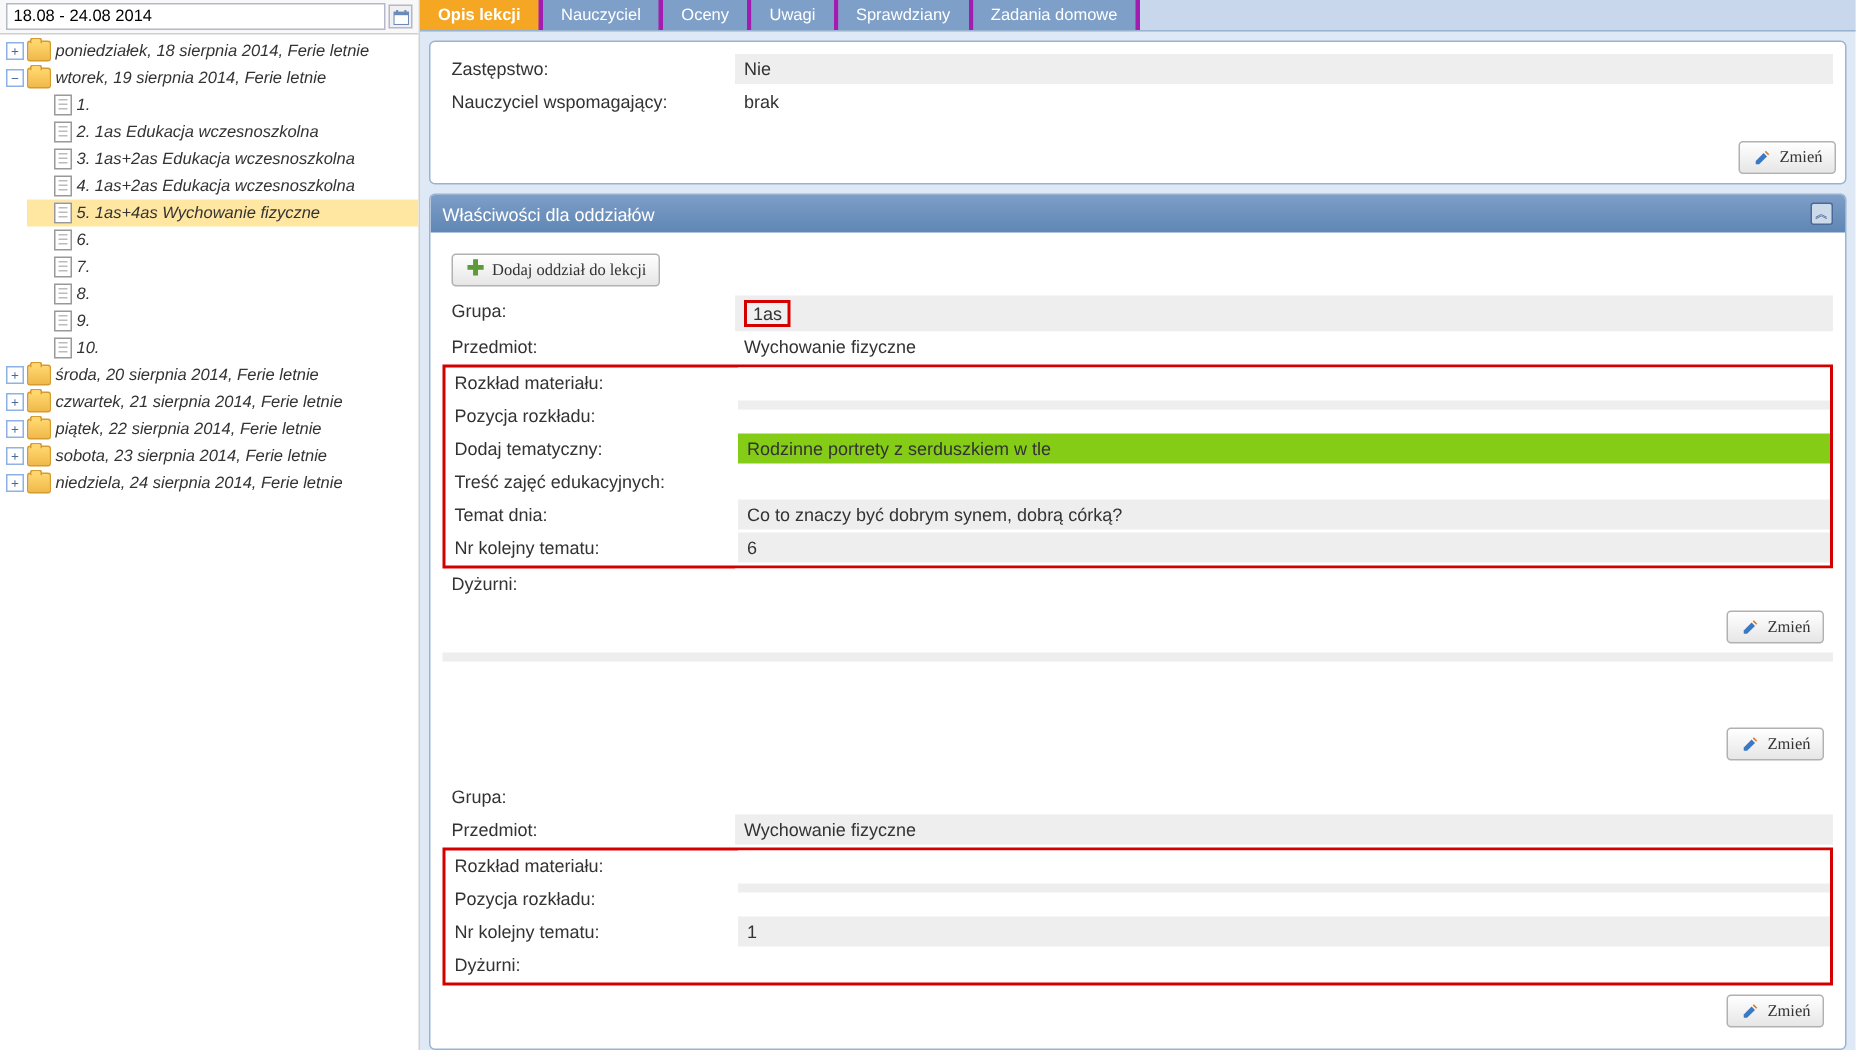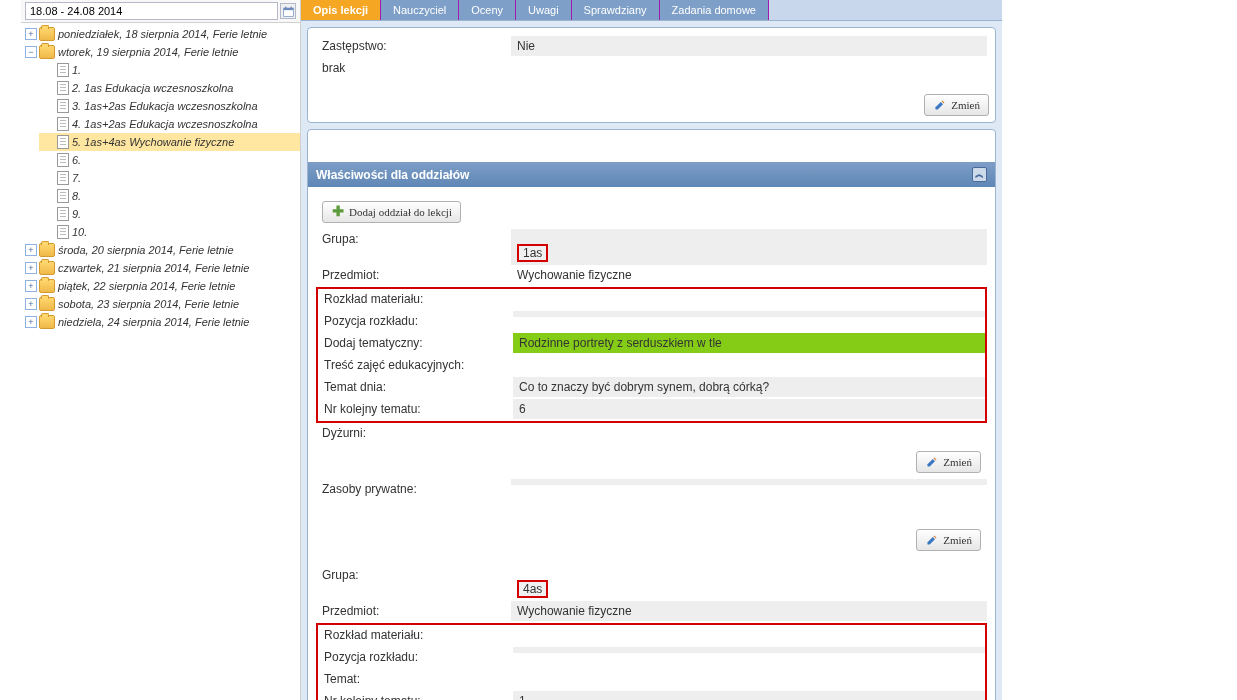--- a/index.html
+++ b/index.html
@@ -1,52 +1,52 @@
 <!DOCTYPE html>
 <html><head>
 <meta charset="utf-8">
 <style>
 * { box-sizing: border-box; margin: 0; padding: 0; }
 body { font-family: Tahoma, Arial, sans-serif; font-size: 11px; color: #333; background: #fff; }
-.container { display: flex; width: 1002px; height: 700px; overflow: hidden; padding-left: 21px; }
+.container { display: flex; width: 1237px; height: 700px; overflow: hidden; }
 .sidebar { width: 280px; flex-shrink: 0; background: #fff; border-right: 1px solid #d0d0d0; overflow-y: auto; }
 .date-range { display: flex; align-items: center; padding: 2px 4px; border-bottom: 1px solid #d0d0d0; background: #f8f8f8; }
 .date-range input { flex: 1; font-size: 11px; border: 1px solid #b5b8c8; padding: 2px 4px; font-family: inherit; }
 .date-range .cal-icon { width: 16px; height: 16px; margin-left: 2px; cursor: pointer; display: flex; align-items: center; justify-content: center; border: 1px solid #b5b8c8; background: #f0f0f0; }
 .tree { padding: 2px 0; }
 .tree-node { display: flex; align-items: center; padding: 2px 4px; cursor: pointer; white-space: nowrap; }
 .tree-node.selected { background: #ffe7a2; }
 .tree-toggle { width: 12px; height: 12px; margin-right: 2px; display: inline-flex; align-items: center; justify-content: center; border: 1px solid #8db2e3; background: #fff; font-size: 9px; line-height: 1; color: #4a6a9a; cursor: pointer; }
 .tree-toggle.empty { border: none; background: none; }
 .tree-icon { width: 16px; height: 14px; margin-right: 3px; display: inline-block; }
 .folder-icon { background: linear-gradient(#ffd76e, #f0b94a); border: 1px solid #d69b2e; border-radius: 2px; position: relative; }
 .folder-icon::before { content: ""; position: absolute; top: -3px; left: 1px; width: 6px; height: 3px; background: #ffd76e; border: 1px solid #d69b2e; border-bottom: none; border-radius: 2px 2px 0 0; }
 .page-icon { width: 12px; height: 14px; background: #fff; border: 1px solid #999; position: relative; }
 .page-icon::before { content: ""; position: absolute; top: 2px; left: 2px; right: 2px; height: 1px; background: #bbb; box-shadow: 0 3px 0 #bbb, 0 6px 0 #bbb; }
 .tree-label { font-size: 11px; font-style: italic; }
 .tree-children { padding-left: 18px; }
 .main { flex: 1; background: #dfe8f5; overflow-y: auto; padding: 0; }
 .tabs { display: flex; background: #c9d7ec; padding: 0; border-bottom: 1px solid #99b4d1; }
-.tab { padding: 4px 12px; font-size: 11px; color: #fff; background: #7e9fc7; border-right: 1px solid #a21caf; cursor: pointer; }
+.tab { padding: 4px 12px; font-size: 11px; color: #fff; background: #7e9fc7; border-right: 3px solid #a21caf; cursor: pointer; }
 .tab.active { background: #f5a623; color: #fff; font-weight: bold; }
 .panel { margin: 6px; background: #fff; border: 1px solid #99b4d1; border-radius: 4px; overflow: hidden; }
 .panel-body { padding: 8px; }
 .form-row { display: flex; align-items: flex-start; min-height: 22px; font-size: 12px; }
 .form-row:nth-child(even) .form-val { background: #f0f0f0; }
 .form-row .form-label { width: 195px; padding: 3px 6px; }
 .form-row .form-val { flex: 1; padding: 3px 6px; }
-.panel-header { background: linear-gradient(#7d9ec7, #5f86b5); color: #fff; font-size: 12px; font-weight: bold; padding: 5px 8px; display: flex; align-items: center; justify-content: space-between; margin-top: 32px; }
+.panel-header { background: linear-gradient(#7d9ec7, #5f86b5); color: #fff; font-size: 12px; font-weight: normal; padding: 5px 8px; display: flex; align-items: center; justify-content: space-between; }
 .collapse-icon { width: 15px; height: 15px; background: #cddaea; border: 1px solid #4a6a9a; border-radius: 2px; display: flex; align-items: center; justify-content: center; font-size: 9px; color: #4a6a9a; cursor: pointer; }
 .btn-row { display: flex; justify-content: flex-end; padding: 6px; }
 .btn-row.left { justify-content: flex-start; }
 .btn { display: inline-flex; align-items: center; padding: 3px 8px; background: linear-gradient(#fff, #e6e6e6); border: 1px solid #b1b1b1; border-radius: 3px; font-size: 11px; cursor: pointer; color: #333; font-family: Liberation Serif, serif; }
 .btn .btn-icon { width: 14px; height: 14px; margin-right: 4px; display: inline-flex; align-items: center; justify-content: center; }
 .pencil-icon svg { width: 12px; height: 12px; }
 .plus-icon { color: #5c9a3b; font-size: 14px; font-weight: bold; line-height: 1; }
-.hl-red { border: 2px solid #d40000; display: inline-block; padding: 0 4px; background: #f0f0f0; margin-top: 12px; }
+.hl-red { border: 2px solid #d40000; display: inline-block; padding: 0 4px; background: #f0f0f0; }
 .hl-red-block { border: 2px solid #d40000; }
 .section-gap { height: 8px; }
 .striped .form-row:nth-child(odd) .form-val { background: #eeeeee; }
 .striped .form-row:nth-child(even) .form-val { background: #ffffff; }
 </style>
 </head>
 <body>
 
 <div class="container">
   <div class="sidebar">
@@ -162,20 +162,21 @@
       <div class="tab">Zadania domowe</div>
     </div>
 
     <div class="panel">
       <div class="panel-body striped">
         <div class="form-row">
             <div class="form-label">Zastępstwo:</div>
             <div class="form-val">Nie</div>
           </div>
         <div class="form-row">
+            <div class="form-label">Nauczyciel wspomagający:</div>
             <div class="form-val">brak</div>
           </div>
       </div>
       <div class="btn-row">
         <button class="btn">
             <span class="btn-icon pencil-icon">
               <svg viewBox="0 0 16 16">
                 <path d="M2 11l7-7 3 3-7 7H2v-3z" fill="#3b78c4"></path>
                 <path d="M10 3l1-1 3 3-1 1-3-3z" fill="#d87a2a"></path>
               </svg>
@@ -245,21 +246,20 @@
                   <path d="M2 11l7-7 3 3-7 7H2v-3z" fill="#3b78c4"></path>
                   <path d="M10 3l1-1 3 3-1 1-3-3z" fill="#d87a2a"></path>
                 </svg>
               </span>
               <span>Zmień</span>
             </button>
         </div>
 
         <div class="striped">
           <div class="form-row">
-              <div class="form-label">Zasoby prywatne:</div>
               <div class="form-val"></div>
             </div>
           <div class="form-row">
               <div class="form-val"></div>
             </div>
         </div>
         <div class="btn-row">
           <button class="btn">
               <span class="btn-icon pencil-icon">
                 <svg viewBox="0 0 16 16">
@@ -269,38 +269,33 @@
               </span>
               <span>Zmień</span>
             </button>
         </div>
 
         <div class="section-gap"></div>
 
         <div>
           <div class="form-row">
               <div class="form-label">Grupa:</div>
-              <div class="form-val" style="background:#fff"><span class="hl-red">4as</span></div>
             </div>
           <div class="form-row">
               <div class="form-label">Przedmiot:</div>
               <div class="form-val" style="background:#eee">Wychowanie fizyczne</div>
             </div>
           <div class="hl-red-block">
             <div class="form-row">
                 <div class="form-label">Rozkład materiału:</div>
                 <div class="form-val" style="background:#fff"></div>
               </div>
             <div class="form-row">
                 <div class="form-label">Pozycja rozkładu:</div>
                 <div class="form-val" style="background:#eee"></div>
-              </div>
-            <div class="form-row">
-                <div class="form-label">Temat:</div>
-                <div class="form-val" style="background:#fff"></div>
               </div>
             <div class="form-row">
                 <div class="form-label">Nr kolejny tematu:</div>
                 <div class="form-val" style="background:#eee">1</div>
               </div>
             <div class="form-row">
                 <div class="form-label">Dyżurni:</div>
                 <div class="form-val" style="background:#fff"></div>
               </div>
           </div>

